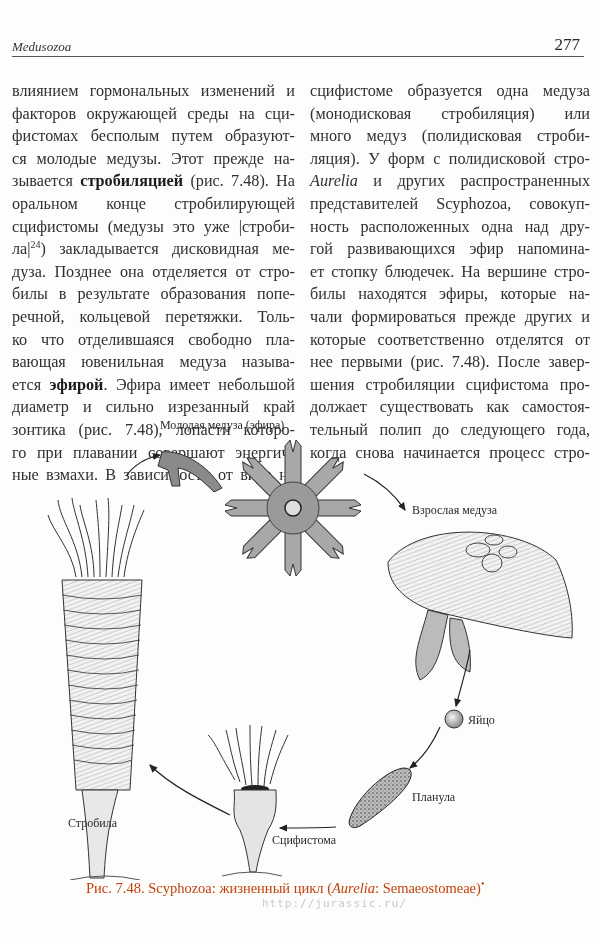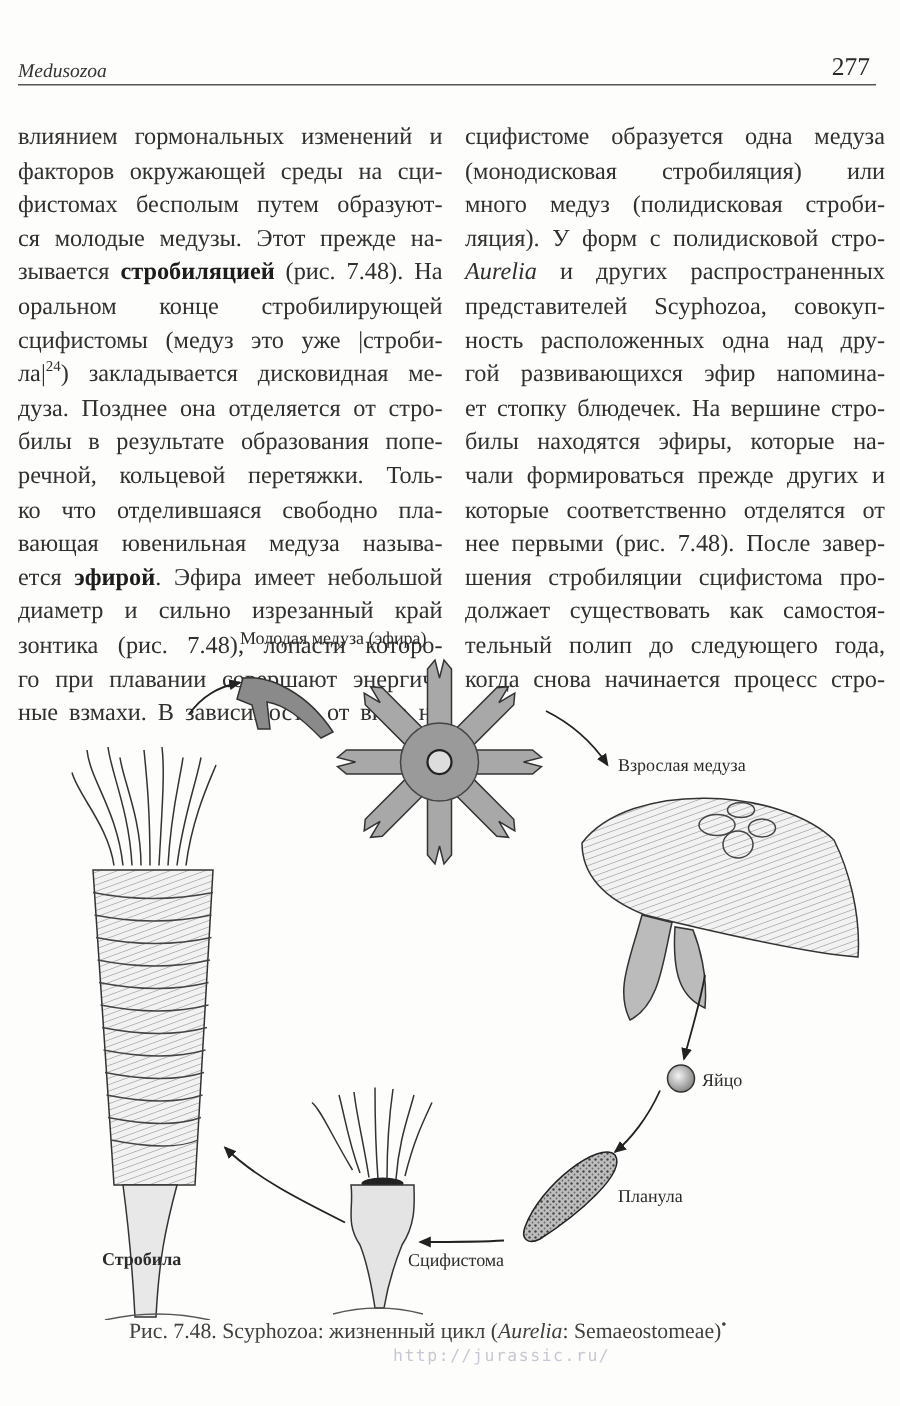--- a/index.html
+++ b/index.html
@@ -11,40 +11,40 @@
   .running-title { position: absolute; left: 0; right: 0; text-align: left; top: 3px; font-style: italic; font-size: 13px; color: #333; }
   .page-number { position: absolute; right: 4px; top: -1px; font-size: 17px; color: #2a2a2a; }
   .col { position: absolute; top: 80px; font-size: 16.2px; line-height: 22.6px; text-align: justify; color: #303030; }
   .col-left { left: 12px; width: 283px; }
   .col-right { left: 310px; width: 280px; }
   .col .line { display: block; text-align: justify; text-align-last: justify; white-space: nowrap; }
   b { font-weight: bold; color: #1c1c1c; }
   sup { font-size: 10px; line-height: 0; }
   .figure { position: absolute; left: 0; top: 420px; width: 600px; height: 460px; }
   .fig-label { position: absolute; font-size: 12px; color: #2a2a2a; white-space: nowrap; }
-  .caption { position: absolute; left: 86px; top: 880px; font-size: 14.5px; color: #404040; white-space: nowrap; }
+  .caption { position: absolute; left: 86px; top: 880px; font-size: 14.5px; color: #c2410c; white-space: nowrap; }
   .watermark { position: absolute; left: 262px; top: 897px; font-size: 11px; color: #c8c8d4; letter-spacing: 1px; font-family: "DejaVu Sans Mono", monospace; }
   svg { position: absolute; left: 0; top: 0; }
 </style>
 </head>
 <body>
 
 <div class="running-head">
   <span class="running-title">Medusozoa</span>
   <span class="page-number">277</span>
 </div>
 
 <div class="col col-left" id="left-col">
     <span class="line">влиянием гормональных изменений и</span>
     <span class="line">факторов окружающей среды на сци-</span>
     <span class="line">фистомах бесполым путем образуют-</span>
     <span class="line">ся молодые медузы. Этот прежде на-</span>
     <span class="line">зывается <b>стробиляцией</b> (рис. 7.48). На</span>
     <span class="line">оральном конце стробилирующей</span>
-    <span class="line">сцифистомы (медуз это уже |строби-</span>
+    <span class="line">сцифистомы (медузы это уже |строби-</span>
     <span class="line">ла|<sup>24</sup>) закладывается дисковидная ме-</span>
     <span class="line">дуза. Позднее она отделяется от стро-</span>
     <span class="line">билы в результате образования попе-</span>
     <span class="line">речной, кольцевой перетяжки. Толь-</span>
     <span class="line">ко что отделившаяся свободно пла-</span>
     <span class="line">вающая ювенильная медуза называ-</span>
     <span class="line">ется <b>эфирой</b>. Эфира имеет небольшой</span>
     <span class="line">диаметр и сильно изрезанный край</span>
     <span class="line">зонтика (рис. 7.48), лопасти которо-</span>
     <span class="line">го при плавании совершают энергич-</span>
@@ -195,20 +195,20 @@
       <path d="M336,827 C320,828 300,828 280,828"></path>
       <path d="M230,815 C200,800 170,785 150,765"></path>
     </g>
   </svg>
 
   <span class="fig-label" style="left:160px; top:-2px;">Молодая медуза (эфира)</span>
   <span class="fig-label" style="left:412px; top:83px;">Взрослая медуза</span>
   <span class="fig-label" style="left:468px; top:293px;">Яйцо</span>
   <span class="fig-label" style="left:412px; top:370px;">Планула</span>
   <span class="fig-label" style="left:272px; top:413px;">Сцифистома</span>
-  <span class="fig-label" style="left:68px; top:412px;font-weight:bold;">Стробила</span>
+  <span class="fig-label" style="left:68px; top:396px;">Стробила</span>
 </div>
 
 <div class="caption">
   <span>Рис. 7.48. Scyphozoa: жизненный цикл (</span><i>Aurelia</i><span>: Semaeostomeae)</span><sup>•</sup>
 </div>
 
 <div class="watermark">http://jurassic.ru/</div>
 
 </body></html>

